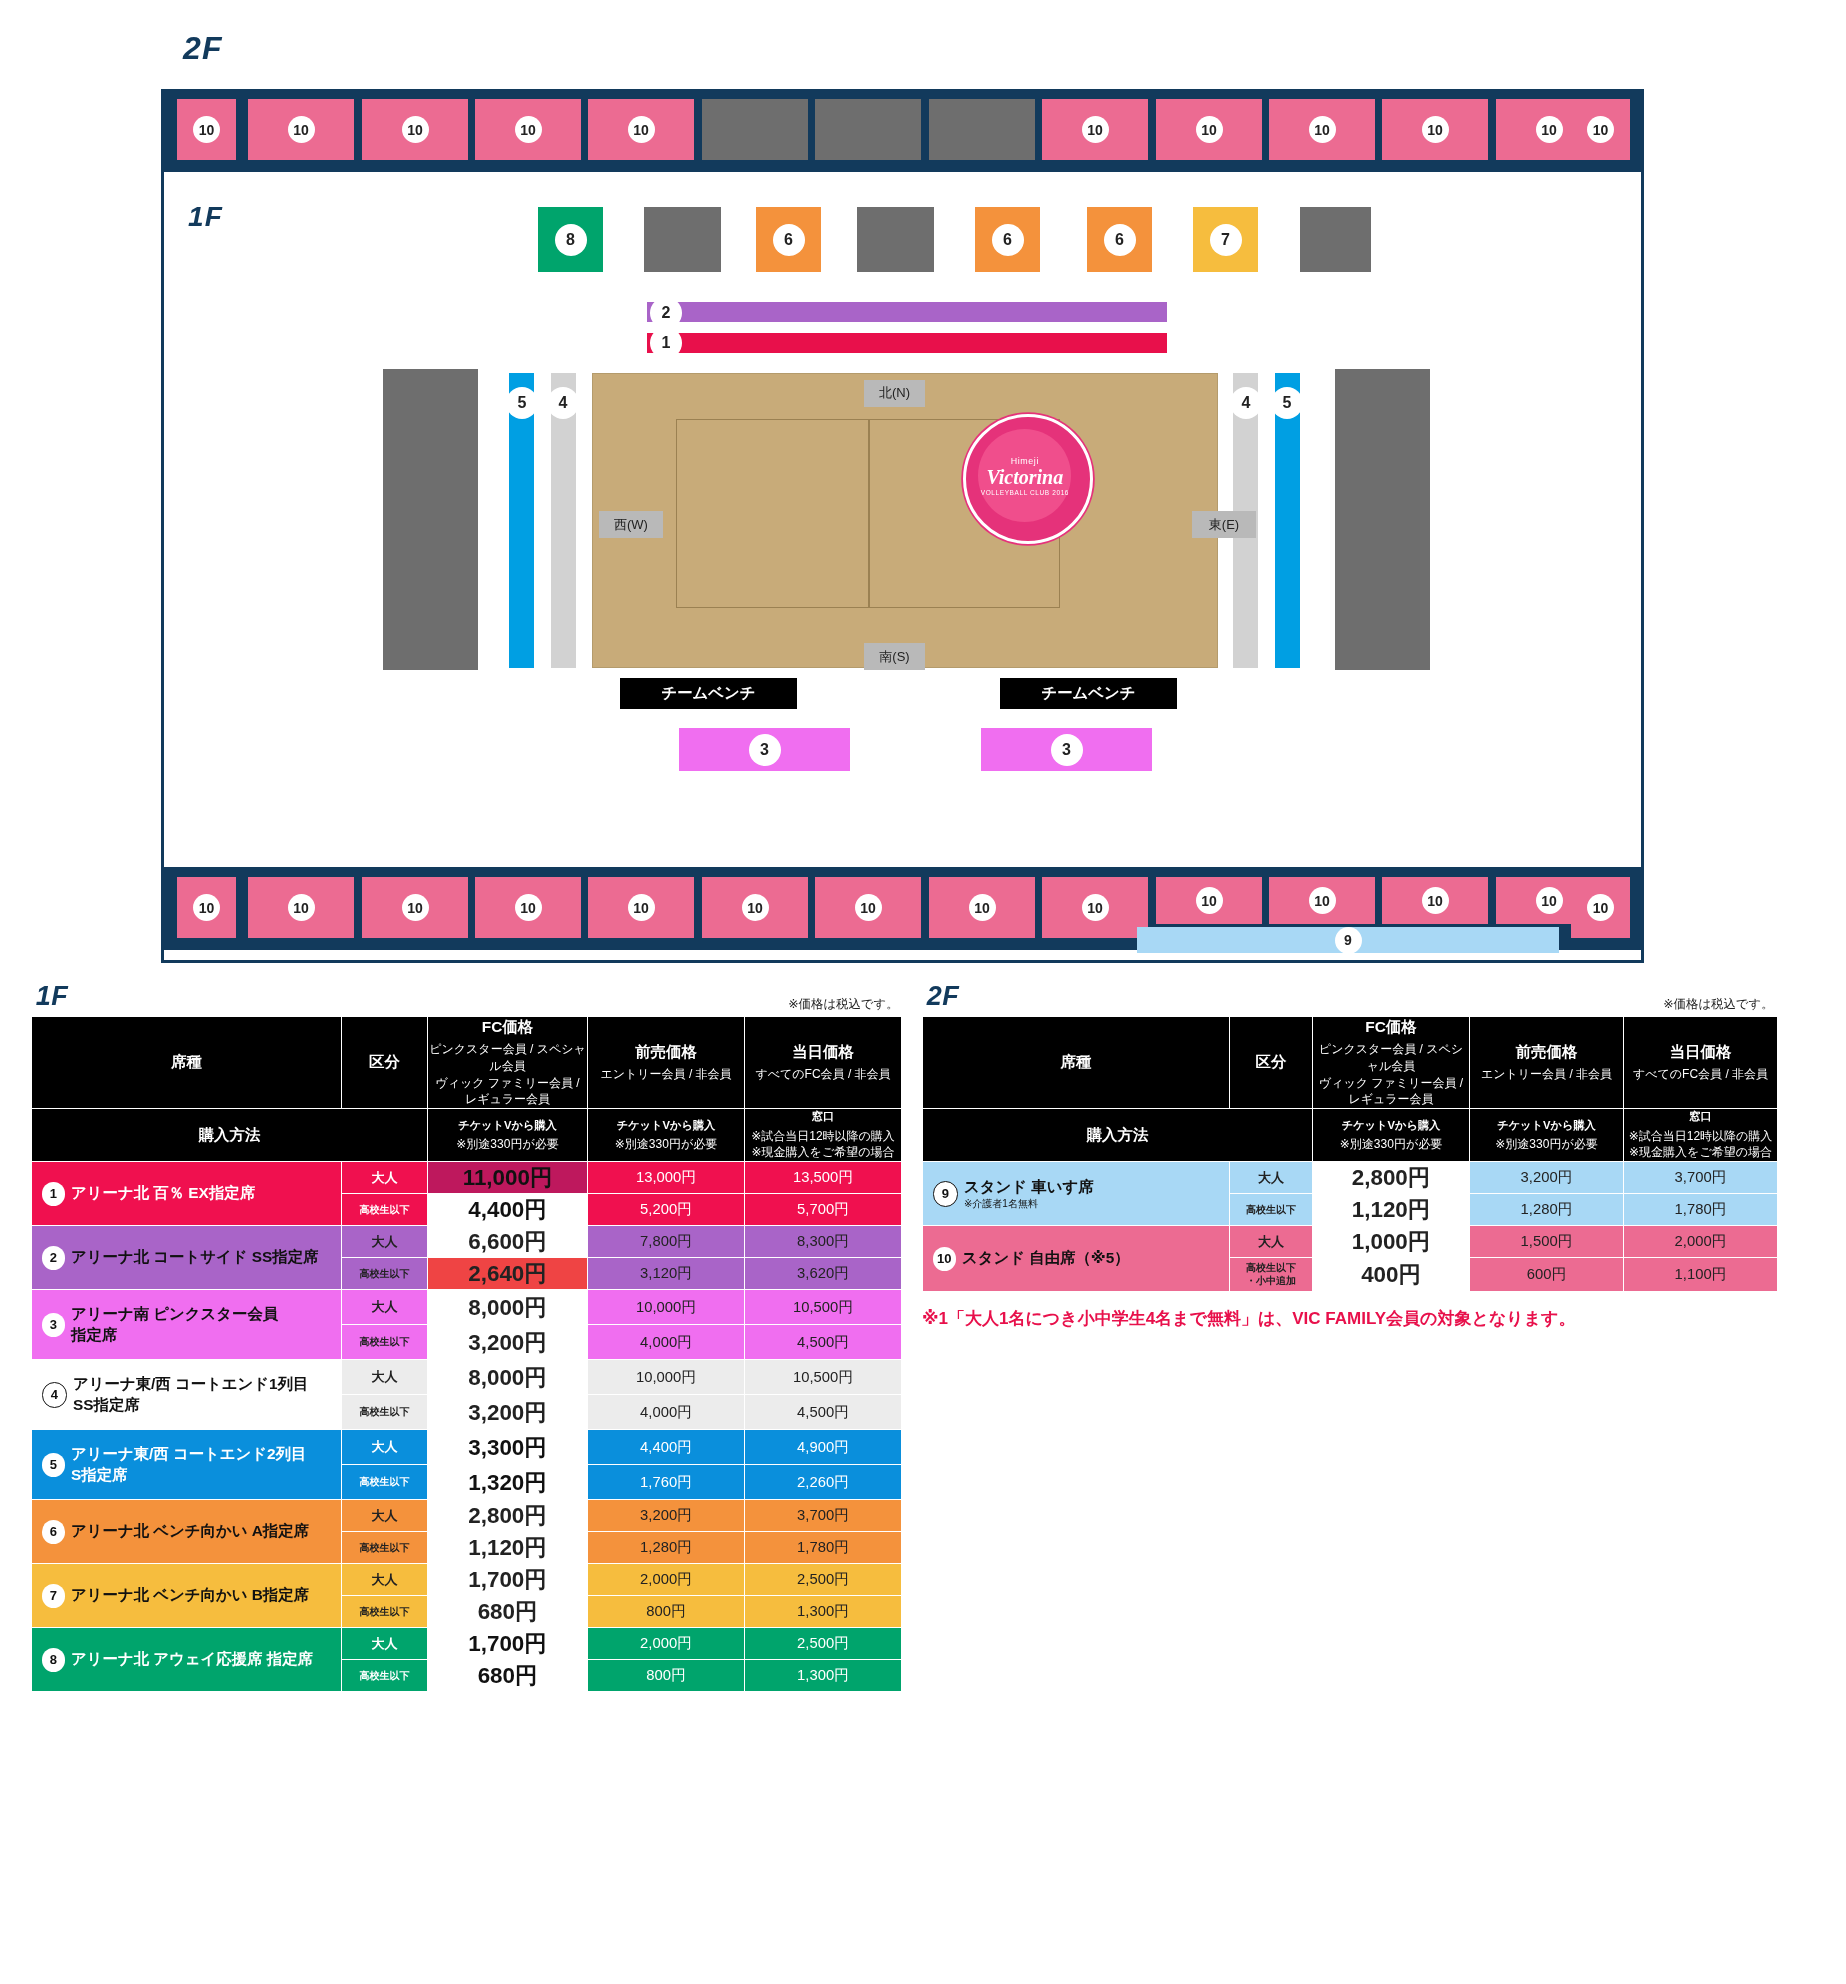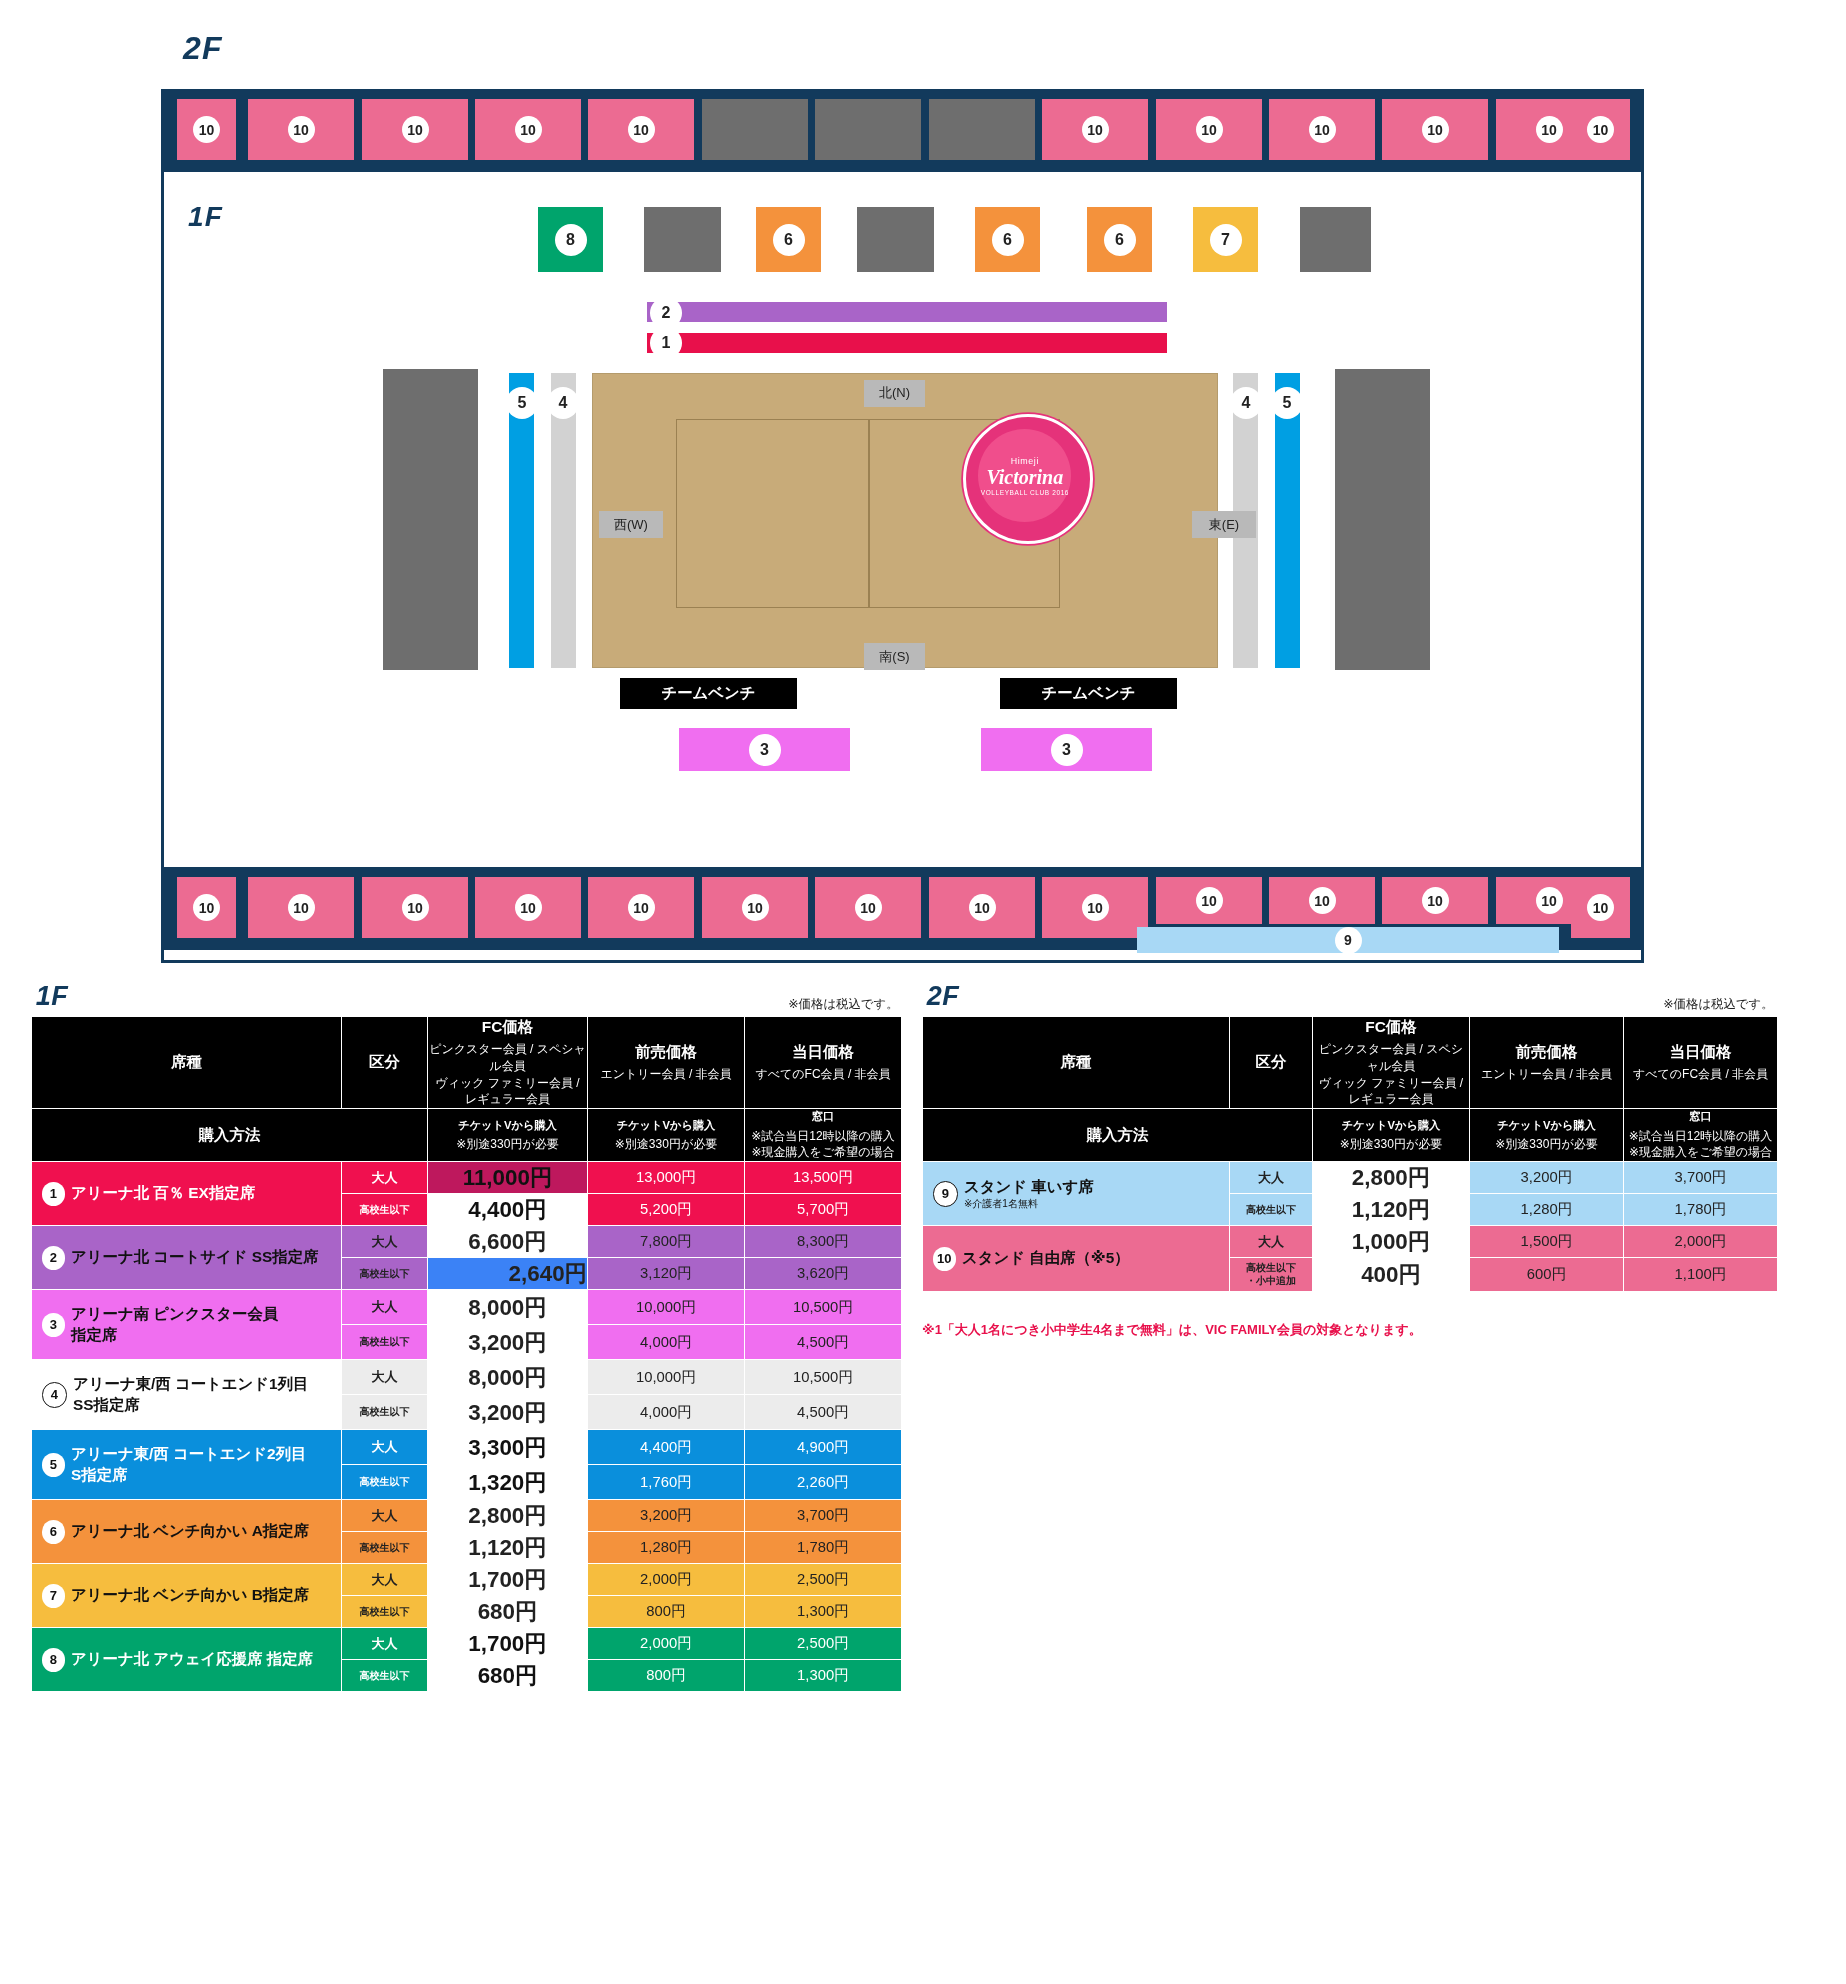--- a/index.html
+++ b/index.html
@@ -81,21 +81,21 @@
   .cat{font-size:13px;font-weight:bold;}
   .cat.small{font-size:10px;line-height:1.25;}
   .price-fc{font-size:22.4px;font-weight:bold;}
   .price-other{font-size:14.8px;}
   .badge{
     display:inline-flex;align-items:center;justify-content:center;
     width:23.6px;height:23.6px;border-radius:50%;background:#ffffff;color:#111;
     font-size:13px;font-weight:bold;margin-right:5.9px;flex:0 0 auto;
   }
   .seatcell{display:flex;align-items:center;}
-  .note-2f{margin-top:27px;font-size:13px;color:#e8104b;font-weight:bold;line-height:1.7;}
+  .note-2f{margin-top:13px;font-size:17px;color:#e8104b;font-weight:bold;line-height:1.7;}
   .note-2f .ln2{padding-left:17.7px;}
 </style>
 </head>
 <body>
 
 <div class="page">
 
   <div class="map-wrap">
 
     <div class="label-2f">2F</div>
@@ -351,21 +351,21 @@
                 <span style="white-space:pre-line;">アリーナ北 コートサイド SS指定席</span>
               </div>
             </td>
             <td class="cat" style="background:#a964c8;height:31px;">大人</td>
             <td class="price-fc" style="background:#ffffff;">6,600円</td>
             <td class="price-other" style="background:#a964c8;">7,800円</td>
             <td class="price-other" style="background:#a964c8;">8,300円</td>
           </tr>
           <tr>
             <td class="cat small" style="background:#a964c8;height:31px;">高校生以下</td>
-            <td class="price-fc" style="background:#3b82f6;text-align:right;">2,640円</td>
+            <td class="price-fc" style="background:#ef4444;">2,640円</td>
             <td class="price-other" style="background:#a964c8;">3,120円</td>
             <td class="price-other" style="background:#a964c8;">3,620円</td>
           </tr>
 
           <tr>
             <td rowspan="2" style="background:#f06ef0;color:#111;height:29.5px;">
               <div class="seatcell row-seat">
                 <span class="badge">3</span>
                 <span style="white-space:pre-line;">アリーナ南 ピンクスター会員
 指定席</span>

